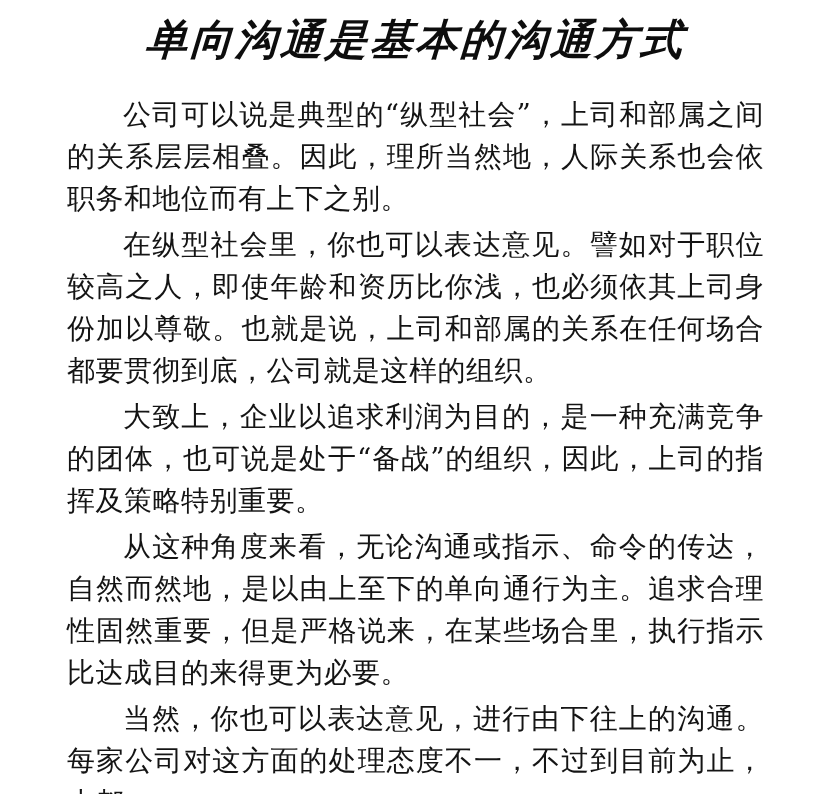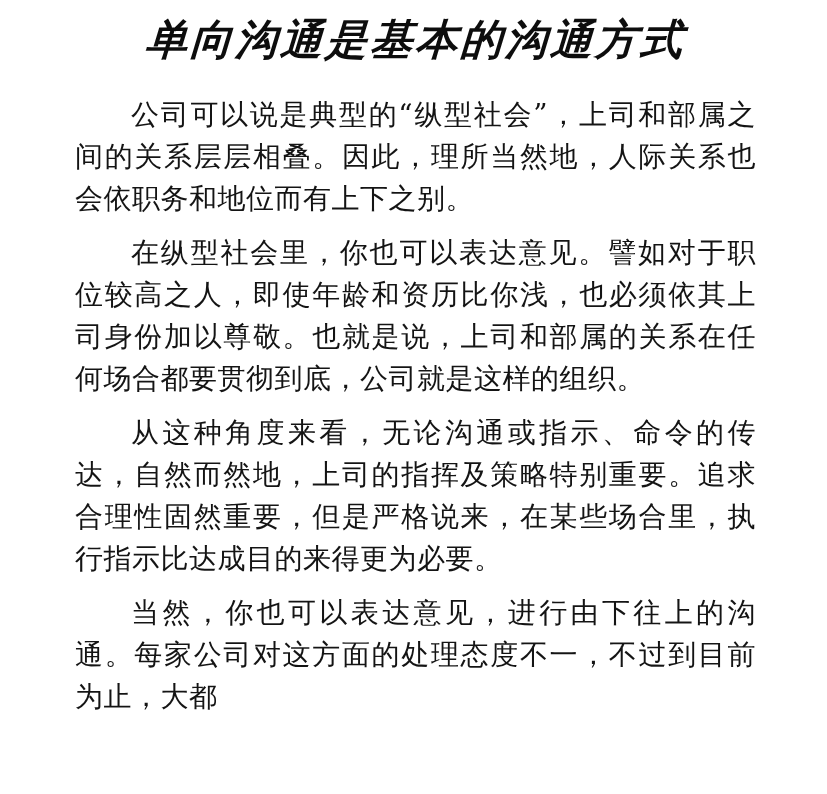--- a/index.html
+++ b/index.html
@@ -31,36 +31,37 @@
     font-style: italic;
     letter-spacing: 3px;
     color: #0d0d0d;
     transform: skewX(-3deg);
     white-space: nowrap;
   }
   .page-body {
     margin-top: 26px;
   }
   .page-body p {
-    margin: 12px;
+    margin: 4px;
     font-size: 28px;
     line-height: 42px;
     font-weight: 500;
     text-indent: 2em;
     text-align: justify;
     text-justify: inter-character;
     letter-spacing: 0.5px;
     color: #141414;
   }
 </style>
 </head>
 <body>
 
 <div class="book-page">
   <h1 class="page-title">单向沟通是基本的沟通方式</h1>
 
   <div class="page-body">
     <p>公司可以说是典型的“纵型社会”，上司和部属之间的关系层层相叠。因此，理所当然地，人际关系也会依职务和地位而有上下之别。</p>
     <p>在纵型社会里，你也可以表达意见。譬如对于职位较高之人，即使年龄和资历比你浅，也必须依其上司身份加以尊敬。也就是说，上司和部属的关系在任何场合都要贯彻到底，公司就是这样的组织。</p>
-    <p>从这种角度来看，无论沟通或指示、命令的传达，自然而然地，上司的指挥及策略特别重要。追求合理性固然重要，但是严格说来，在某些场合里，执行指示比达成目的来得更为必要。</p>
+    <p>大致上，企业以追求利润为目的，是一种充满竞争的团体，也可说是处于“备战”的组织，因此，上司的指挥及策略特别重要。</p>
+    <p>从这种角度来看，无论沟通或指示、命令的传达，自然而然地，是以由上至下的单向通行为主。追求合理性固然重要，但是严格说来，在某些场合里，执行指示比达成目的来得更为必要。</p>
     <p>当然，你也可以表达意见，进行由下往上的沟通。每家公司对这方面的处理态度不一，不过到目前为止，大都</p>
   </div>
 </div>
 
 </body></html>

